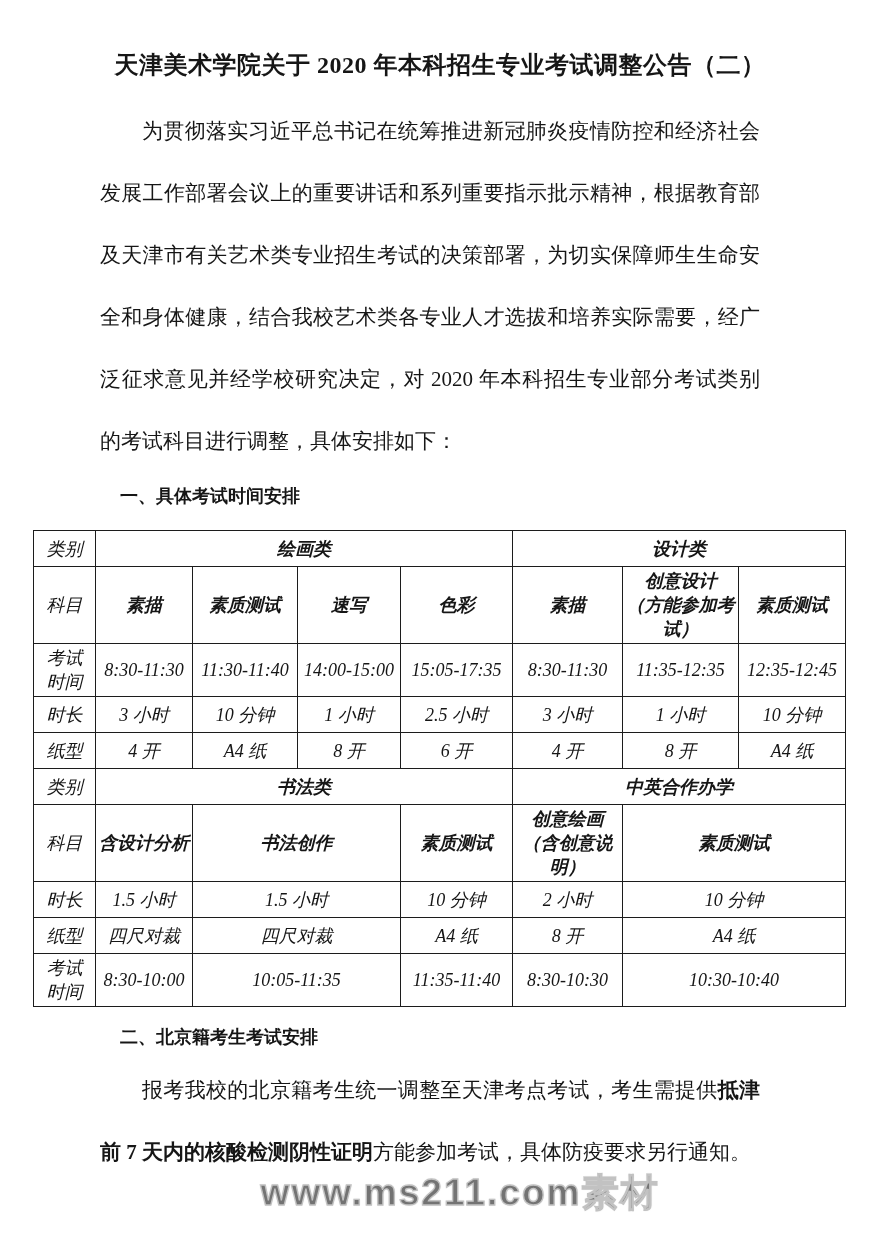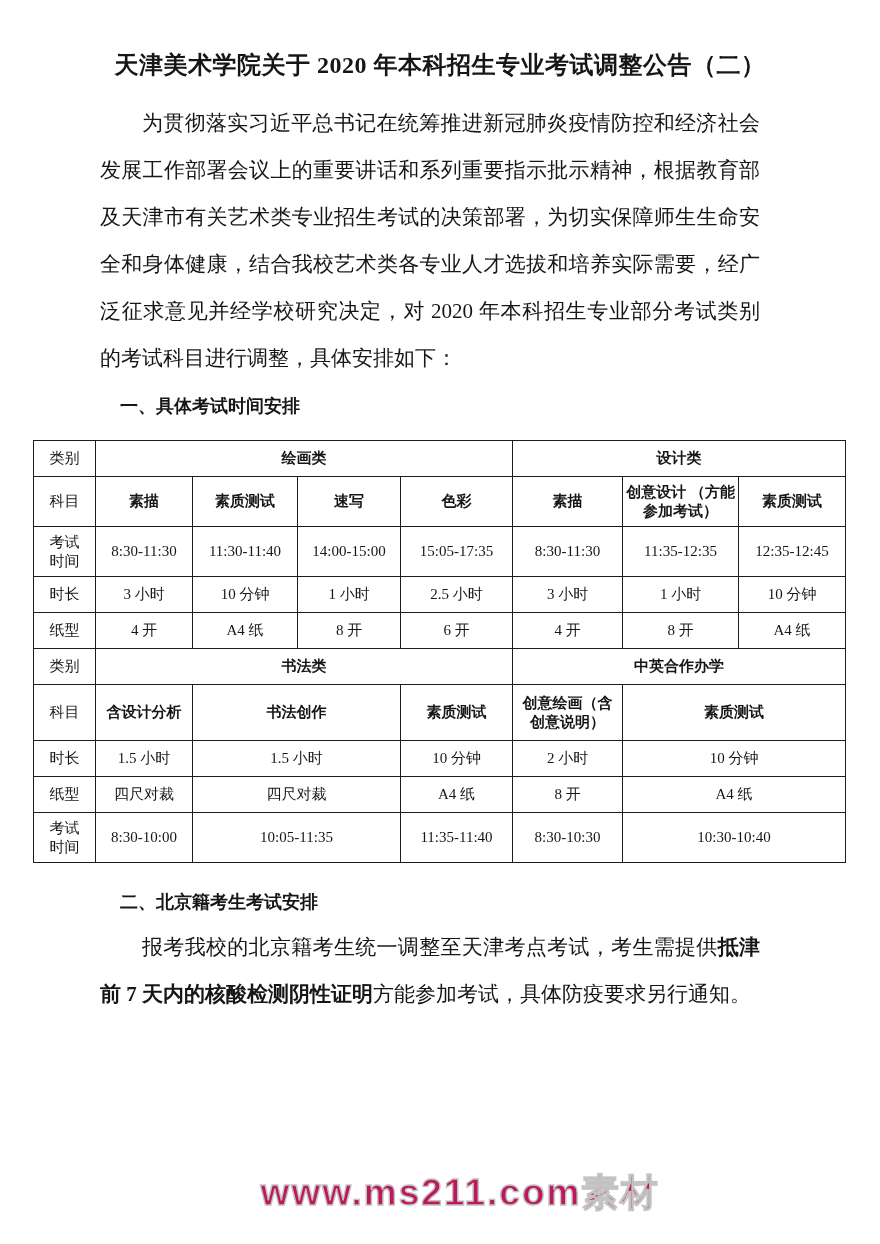--- a/index.html
+++ b/index.html
@@ -18,39 +18,40 @@
     text-align: center;
     font-size: 24px;
     line-height: 34px;
     font-weight: bold;
     letter-spacing: 0.5px;
   }
   .para {
     width: 660px;
     margin: 0 0 0 100px;
     font-size: 21px;
-    line-height: 47px;
+    line-height: 62px;
     text-align: justify;
     text-indent: 2em;
   }
   .intro { margin-top: 18px; }
   .heading {
     margin: 0 0 0 120px;
     font-size: 18px;
     line-height: 44px;
     font-weight: bold;
   }
   .h-one { margin-top: 2px; }
   .h-two { margin-top: 6px; }
   .exam-table {
-    margin: 12px 0 17px 33px;
+    margin: 12px 0 8px 33px;
     width: 812px;
     border-collapse: collapse;
     table-layout: fixed;
-    font-size: 15px;
+    font-size: 18px;
+    font-style: italic;
   }
   .exam-table td {
     border: 1px solid #1c1c1c;
     text-align: center;
     vertical-align: middle;
     padding: 2px 3px;
     overflow: hidden;
   }
   .exam-table .rowhead { white-space: pre-line; font-weight: normal; }
   .exam-table .row-category .cell,
@@ -71,21 +72,21 @@
     position: absolute;
     left: 0;
     right: 0;
     bottom: 26px;
     text-align: center;
     padding-left: 40px;
     font-family: "Liberation Sans", "DejaVu Sans", sans-serif;
     font-weight: bold;
     font-size: 37px;
     letter-spacing: 2px;
-    color: #be185d;
+    color: #737373;
     -webkit-text-stroke: 1.3px #c2c2c2;
     text-shadow: 0 0 2px #cfcfcf;
   }
 </style>
 </head>
 <body>
 
 <div class="page">
 
   <h1 class="title">天津美术学院关于 2020 年本科招生专业考试调整公告（二）</h1>

